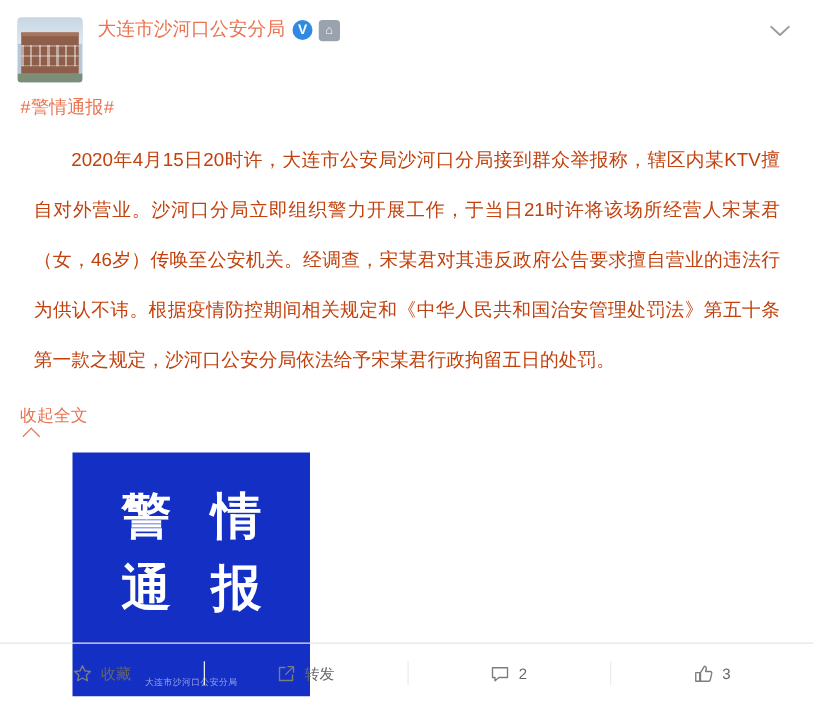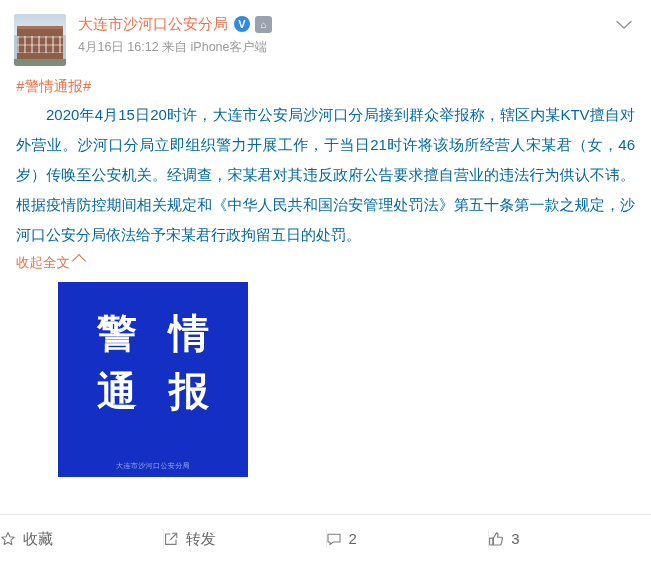--- a/index.html
+++ b/index.html
@@ -129,32 +129,33 @@
   }
   .topic {
     font-size: 14.5px;
     color: #eb7350;
     line-height: 22px;
     margin-bottom: 2px;
     font-family: Liberation Mono, monospace;
   }
   .para {
     font-size: 15px;
-    color: #0369a1;
-    line-height: 30px;
+    color: #c2410c;
+    line-height: 40px;
     text-align: justify;
     text-indent: 2em;
-    margin: 0;
+    margin: 11px;
   }
   .collapse-link {
     margin-top: 4px;
     font-size: 13.5px;
     color: #eb7350;
     display: inline-flex;
     cursor: pointer;
+    flex-direction: column;
   }
   .collapse-link .caret {
     margin-left: 4px;
     display: inline-block;
     width: 9px;
     height: 9px;
     border-left: 1.5px solid #eb7350;
     border-top: 1.5px solid #eb7350;
     transform: rotate(45deg);
     position: relative;
@@ -207,22 +208,22 @@
     right: 0;
     bottom: 0;
     height: 47px;
     display: flex;
     align-items: center;
   }
   .action {
     flex: 1 1 25%;
     display: flex;
     align-items: center;
-    justify-content: flex-start;
-    font-size: 15px;
+    justify-content: center;
+    font-size: 12px;
     color: #666;
     cursor: pointer;
     height: 100%;
     position: relative;
   }
   .action + .action:before {
     content: "";
     position: absolute;
     left: 0;
     top: 14px;
@@ -247,24 +248,20 @@
     <div class="avatar">
       <div class="sky"></div>
       <div class="bldg"></div>
       <div class="ground"></div>
     </div>
     <div class="head-main">
       <div class="name-row">
         <span class="username">大连市沙河口公安分局</span>
         <span class="badge-v">V</span>
         <span class="badge-club">⌂</span>
-      </div>
-      <div class="meta">
-        <span>4月16日 16:12</span>
-        <span class="src">来自 iPhone客户端</span>
       </div>
     </div>
     <div class="collapse-arrow">
       <svg width="22" height="22" viewBox="0 0 22 22">
         <path d="M4 7.5 L11 14 L18 7.5" fill="none" stroke="#9b9b9b" stroke-width="1.6" stroke-linecap="round" stroke-linejoin="round"></path>
       </svg>
     </div>
   </div>
 
   <div class="content">

